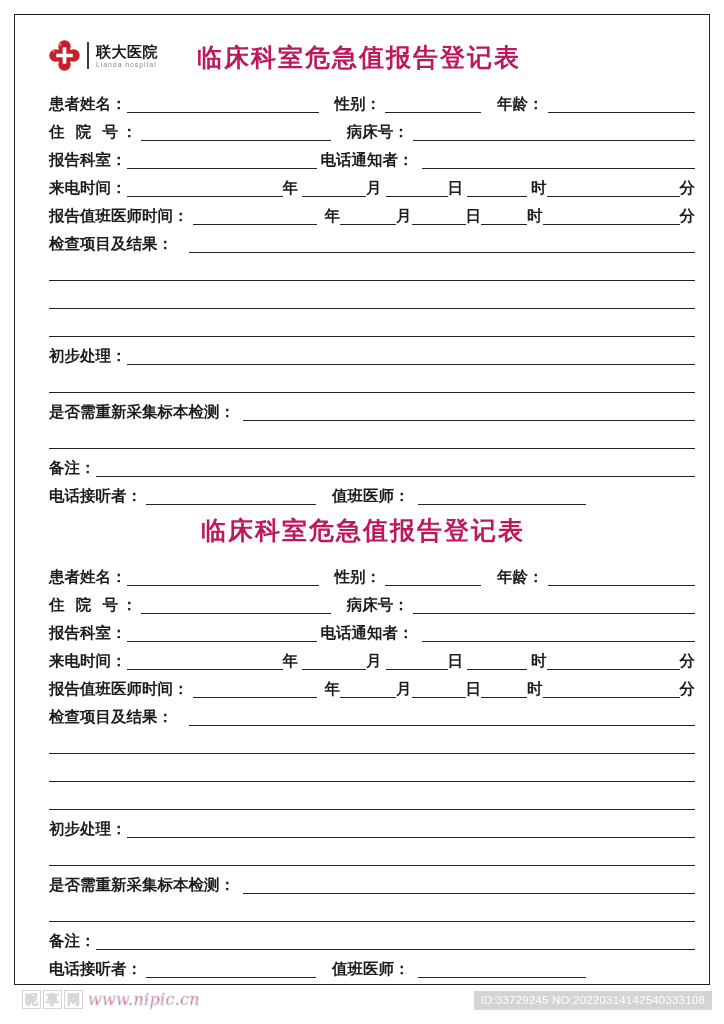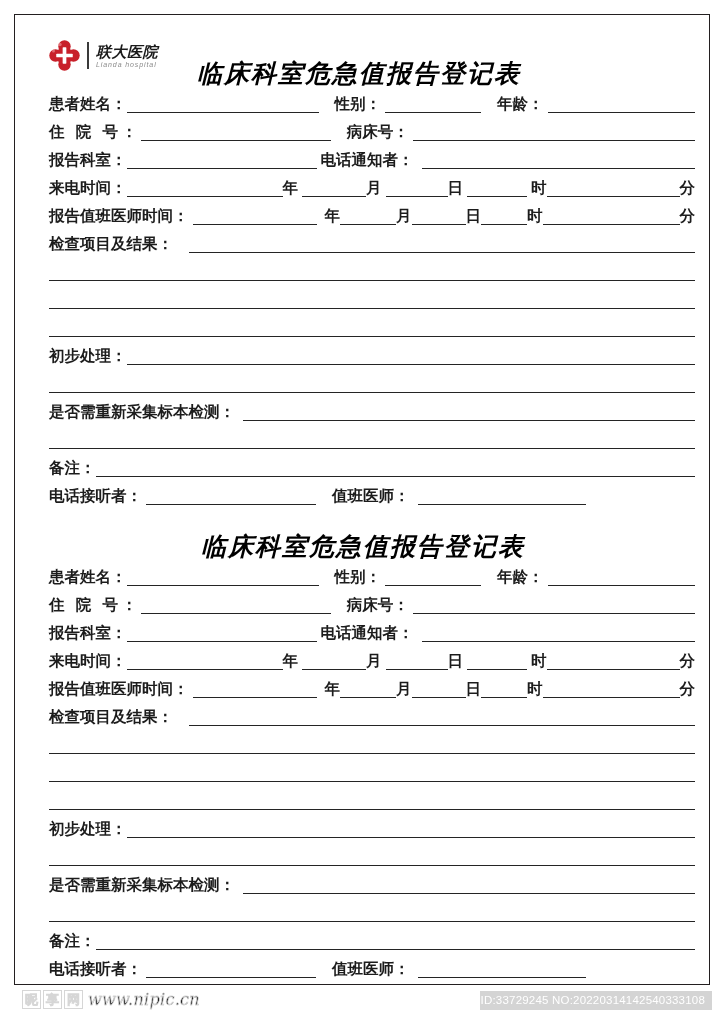--- a/index.html
+++ b/index.html
@@ -39,21 +39,20 @@
     left: 0;
     width: 696px;
   }
   .form-block.first { top: 22px; }
   .form-block.second { top: 495px; }
 
   
   .form-header {
     position: relative;
     height: 44px;
-    font-style: italic;
   }
   .logo-wrap {
     position: absolute;
     left: 34px;
     top: 3px;
     display: flex;
     align-items: center;
     gap: 7px;
   }
   .logo-mark {
@@ -93,22 +92,21 @@
   .form-title {
     position: absolute;
     left: 0;
     width: 696px;
     top: 4px;
     text-align: center;
     font-family: "DejaVu Serif", "Liberation Serif", serif;
     font-size: 25px;
     font-weight: bold;
     letter-spacing: 2px;
-    color: #000000;
-    margin-top: 16px;
+    color: #be185d;
   }
   .form-block.first .form-title {
     text-align: left;
     left: 182px;
     width: 460px;
   }
 
   
   .rows {
     position: relative;
@@ -186,32 +184,32 @@
     align-items: center;
     justify-content: center;
     font-family: "Liberation Sans", "DejaVu Sans", sans-serif;
     -webkit-text-stroke: 0.7px #d6d6d6;
     box-sizing: border-box;
   }
   .wm-url {
     font-family: "DejaVu Serif", "Liberation Serif", serif;
     font-style: italic;
     font-size: 16px;
-    color: #000000;
+    color: #ec4899;
     -webkit-text-stroke: 0.8px #d6d6d6;
     letter-spacing: 0.3px;
   }
   .wm-id {
     position: absolute;
     right: 12px;
     top: 3px;
     background: #d4d4d4;
     color: #ffffff;
     font-size: 11.5px;
-    padding: 3px 7px 4px 1px;
+    padding: 3px 7px 4px 7px;
     letter-spacing: 0.2px;
     font-family: "Liberation Sans", "DejaVu Sans", sans-serif;
     white-space: nowrap;
   }
 </style>
 </head>
 <body>
 
 <div class="page-frame">
   <div class="sheet">

